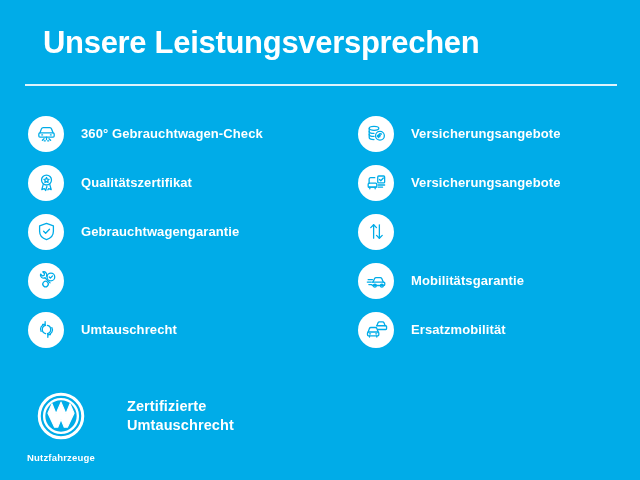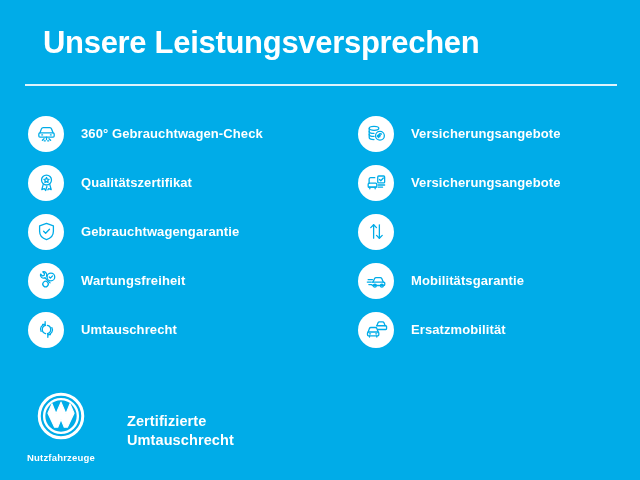--- a/index.html
+++ b/index.html
@@ -122,21 +122,21 @@
     margin-top: 12px;
     color: #ffffff;
     font-size: 9.5px;
     line-height: 11px;
     font-weight: 700;
     letter-spacing: 0.2px;
     white-space: nowrap;
   }
   .footer-text {
     margin-left: 27px;
-    margin-top: 20px;
+    margin-top: 5px;
     color: #ffffff;
     font-size: 14.5px;
     line-height: 19px;
     font-weight: 700;
     letter-spacing: 0.1px;
   }
   .footer-text div { white-space: nowrap; }
 </style>
 </head>
 <body>
@@ -192,21 +192,20 @@
       <div class="item">
         <span class="badge">
           <svg viewBox="0 0 24 24">
             <path d="M10.4 9.2a3.3 3.3 0 0 1-4.6-3.9l1.9 1.9 1.8-.5.5-1.8-1.9-1.9a3.3 3.3 0 0 1 3.9 4.6"></path>
             <path d="m10.4 9.2 5.3 5.3"></path>
             <path d="M9 13.7a2.8 2.8 0 1 0 4 4 2.8 2.8 0 0 0-4-4z"></path>
             <circle cx="16.6" cy="8.3" r="4"></circle>
             <path d="m14.9 8.3 1.2 1.2 2.2-2.3"></path>
           </svg>
         </span>
-        <span class="item-label">Wartungsfreiheit</span>
       </div>
 
       <div class="item">
         <span class="badge">
           <svg viewBox="0 0 24 24">
             <path d="M10.6 6.6A5 5 0 0 0 6.4 14"></path>
             <path d="M10.6 3.9v2.7H7.9"></path>
             <path d="M13.4 17.4a5 5 0 0 0 4.2-7.4"></path>
             <path d="M13.4 20.1v-2.7h2.7"></path>
             <path d="M13 7.8a4.3 4.3 0 0 1 0 8.4"></path>

